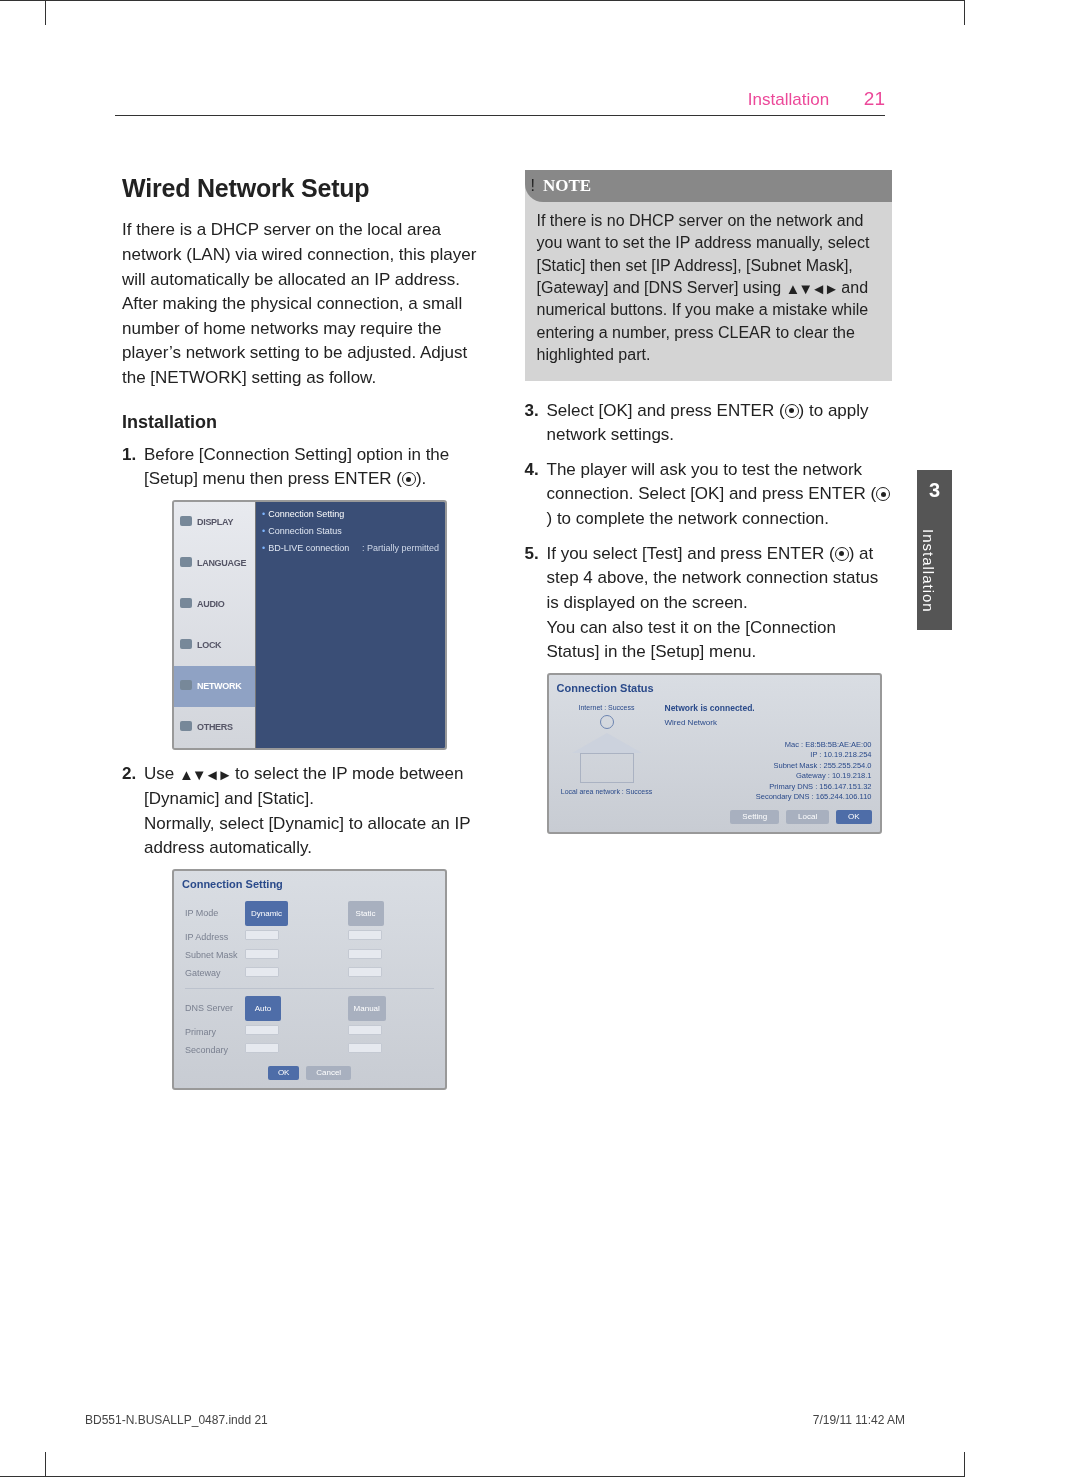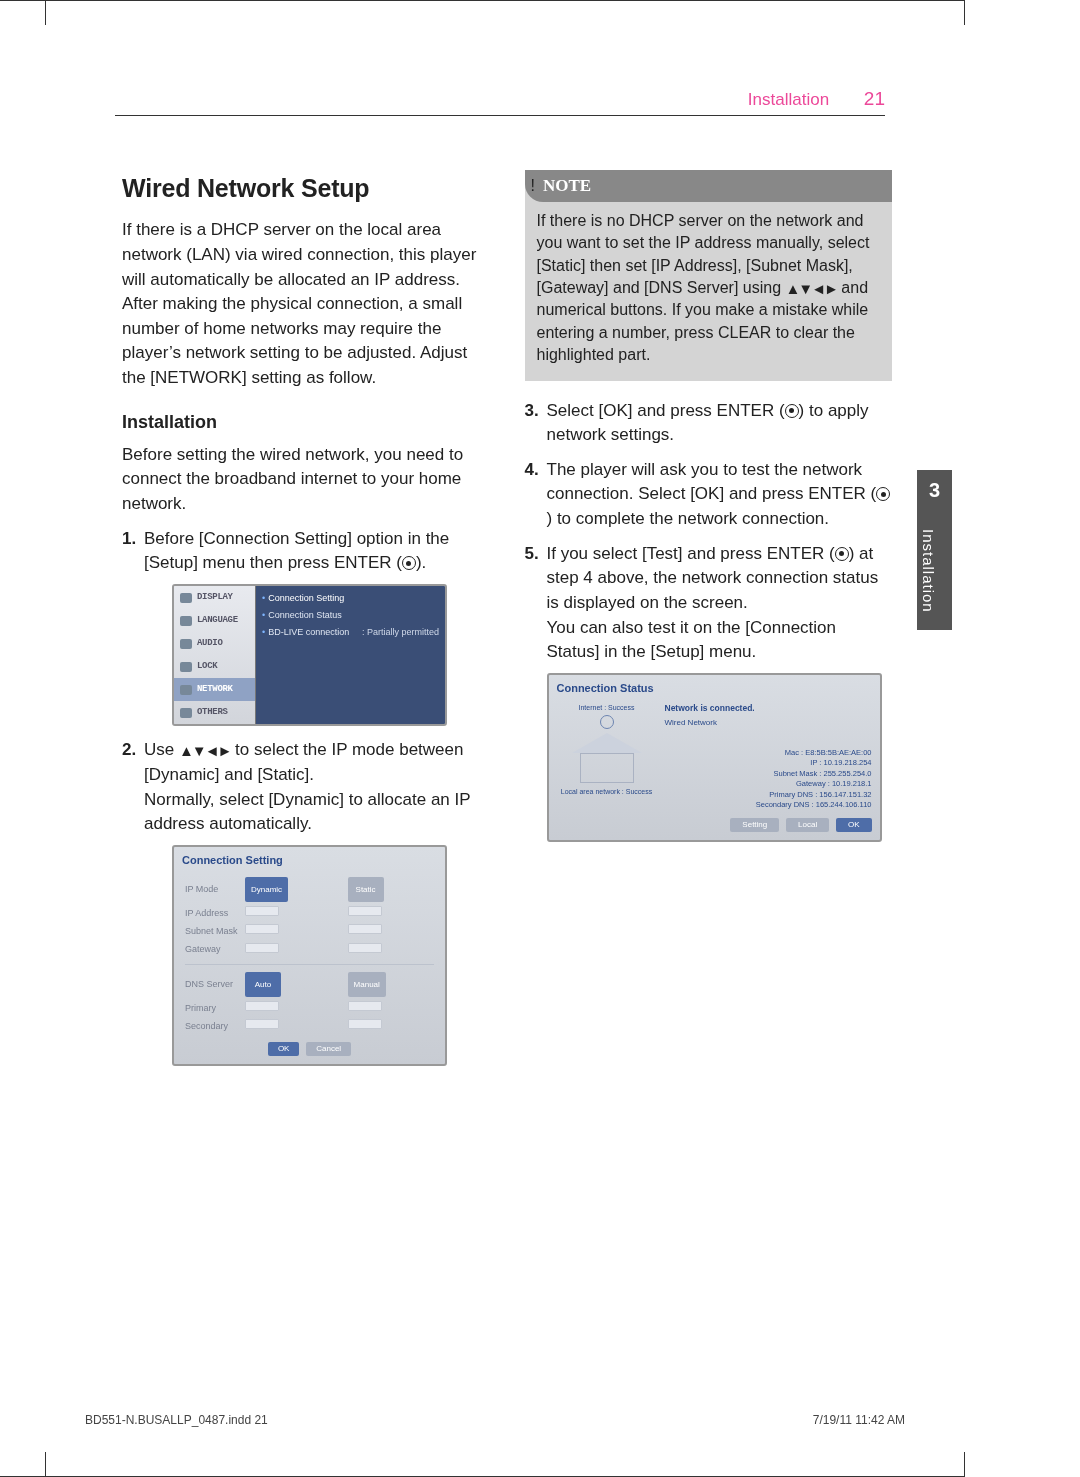--- a/index.html
+++ b/index.html
@@ -47,21 +47,21 @@
   
   .sidetab { position:absolute; right:-60px; top:300px; width:35px; height:160px; background:#555; color:#fff; }
   .sidetab .num { writing-mode: horizontal-tb; text-align:center; font-weight:bold; font-size:20px; padding-top:6px; }
   .sidetab .txt { writing-mode: vertical-rl; font-size:15px; letter-spacing:1px; padding-top:12px; text-align:center; height:120px; display:flex; align-items:center; justify-content:center; }
 
   
   .scr { border:2px solid #999; border-radius:3px; margin-top:8px; margin-bottom:12px; overflow:hidden; font-size:10px; background:linear-gradient(#d9dde3,#c8ccd3); }
   .scr1 { width:275px; margin-left:28px; }
   .scr1 .row { display:flex; }
   .scr1 .side { width:82px; background:linear-gradient(#e8eaef,#d2d5db); border-right:1px solid #777; }
-  .scr1 .side .item { display:flex; align-items:center; gap:5px; padding:5px 6px; color:#556; font-size:9px; font-weight:bold; text-transform:uppercase; letter-spacing:-0.3px;font-family:Liberation Mono, monospace; }
+  .scr1 .side .item { display:flex; gap:5px; padding:14px 6px; color:#556; font-size:9px; font-weight:bold; text-transform:uppercase; letter-spacing:-0.3px; }
   .scr1 .side .item.sel { background:#8fa2c4; color:#fff; }
   .scr1 .side .ic { display:inline-block; width:12px; height:10px; background:#789; border-radius:2px; }
   .scr1 .main { flex:1; background:#3a4e76; color:#dfe6f2; padding:4px 6px; font-size:9px; }
   .scr1 .main .opt { padding:2px 0; }
   .scr1 .main .opt.sel { color:#fff; }
   .scr1 .main .opt .dot { color:#7fb6ff; margin-right:3px; }
   .scr1 .main .val { float:right; color:#cfd8e8; }
 
   
   .scr2 { width:275px; margin-left:28px; padding:6px 8px 8px 8px; }
@@ -81,21 +81,21 @@
   .scr3 { width:335px; padding:6px 8px 8px 8px; }
   .scr3 .title { color:#2a4a8a; font-weight:bold; font-size:11px; margin-bottom:6px; }
   .scr3 .body { display:flex; gap:8px; }
   .scr3 .left { width:100px; text-align:center; color:#2a4a8a; font-size:7px; }
   .scr3 .house { width:70px; height:50px; margin:4px auto; position:relative; }
   .scr3 .house .roof { width:0; height:0; border-left:35px solid transparent; border-right:35px solid transparent; border-bottom:20px solid #ccd2dd; margin:0 auto; }
   .scr3 .house .wall { width:54px; height:30px; border:1px solid #aab2c2; margin:0 auto; }
   .scr3 .globe { width:14px; height:14px; border:1px solid #6c84b0; border-radius:50%; margin:2px auto; }
   .scr3 .right { flex:1; color:#2a4a8a; font-size:8px; line-height:1.4; }
   .scr3 .right .hd { font-weight:bold; font-size:8.5px; }
-  .scr3 .right .sub { margin-top:2px; margin-bottom:20px; }
+  .scr3 .right .sub { margin-top:2px; margin-bottom:12px; }
   .scr3 .right .kv { text-align:right; font-size:7.5px; }
   .scr3 .btnrow { text-align:right; margin-top:6px; }
   .scr3 .btn { background:#a8b0bf; color:#fff; font-size:8px; padding:1px 12px; border-radius:2px; display:inline-block; margin-left:4px; }
   .scr3 .btn.sel { background:#4e6da8; }
 
   .footer { position:absolute; bottom:50px; left:85px; width:820px; display:flex; justify-content:space-between; font-size:12px; color:#444; }
 </style>
 </head>
 <body>
 
@@ -110,21 +110,20 @@
   <span class="sec">Installation</span>
   <span class="pg">21</span>
 </div>
 <div class="header-rule"></div>
 
 <div class="page">
   <div class="col">
     <h2>Wired Network Setup</h2>
     <p>If there is a DHCP server on the local area network (LAN) via wired connection, this player will automatically be allocated an IP address. After making the physical connection, a small number of home networks may require the player’s network setting to be adjusted. Adjust the [NETWORK] setting as follow.</p>
     <h3>Installation</h3>
-    <p>Before setting the wired network, you need to connect the broadband internet to your home network.</p>
     <ol>
       <li>
         <span>Before [Connection Setting] option in the [Setup] menu then press ENTER (</span><span class="enter-icon"></span><span>).</span>
         
         <div class="scr scr1">
           <div class="row">
             <div class="side" id="scr1-side">
                 <div class="item"><span class="ic"></span>DISPLAY</div>
                 <div class="item"><span class="ic"></span>LANGUAGE</div>
                 <div class="item"><span class="ic"></span>AUDIO</div>

